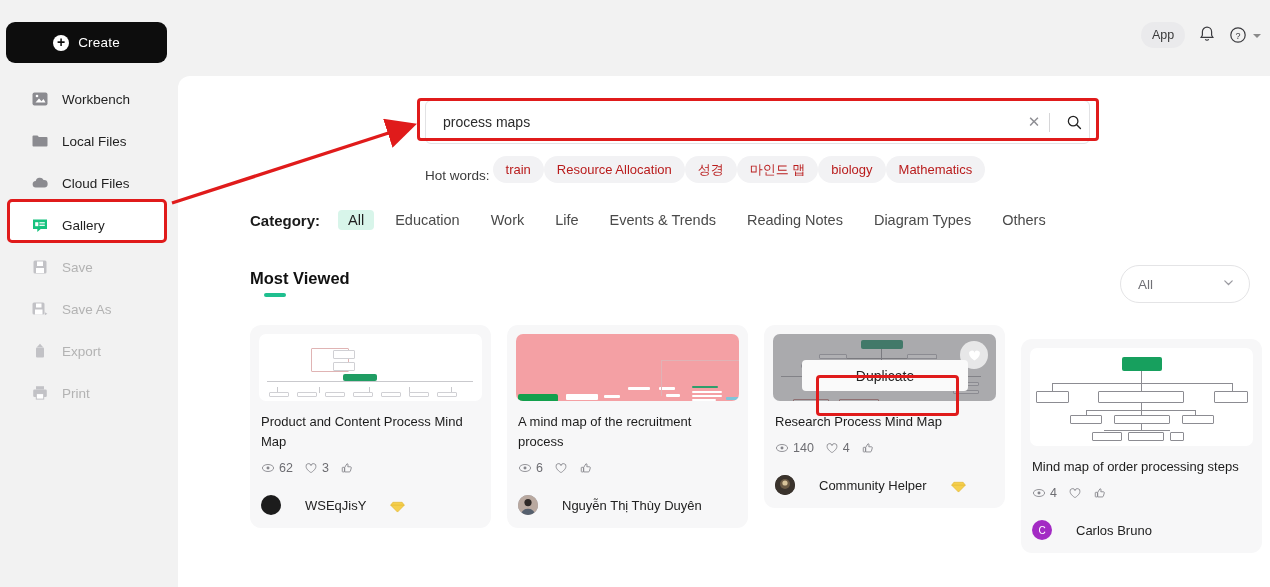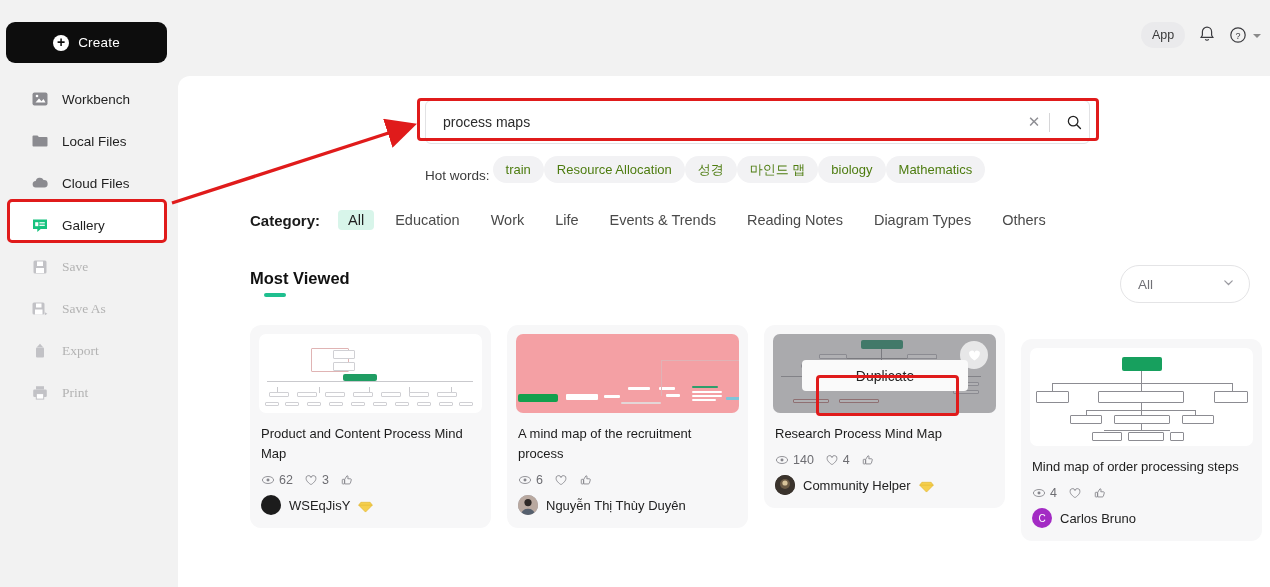--- a/index.html
+++ b/index.html
@@ -33,21 +33,21 @@
   .create-label { color: #fff; font-size: 13.5px; letter-spacing: .2px; }
 
   .nav { position: absolute; left: 0; top: 78px; width: 178px; }
   .nav-item {
     position: relative;
     height: 42px; display: flex; align-items: center;
     padding-left: 31px; gap: 13px; cursor: pointer;
   }
   .nav-item.disabled { cursor: default; }
   .nav-label { font-size: 13.5px; color: #1f1f1f; }
-  .nav-item.disabled .nav-label { color: #b3b3b3; font-family: Liberation Serif, serif; }
+  .nav-item.disabled .nav-label { color: #b3b3b3; }
   .nav-ico { width: 18px; height: 18px; flex: 0 0 18px; position: relative; }
 
   
   .panel {
     position: absolute; left: 178px; top: 76px;
     width: 1092px; height: 511px;
     background: #fff; border-radius: 12px 0 0 0;
   }
 
   
@@ -85,21 +85,21 @@
   }
   .sep { width: 1px; height: 19px; background: #d6d6d8; margin: 0 9px 0 4px; }
   .search-go { width: 30px; display: flex; align-items: center; justify-content: center; cursor: pointer; }
 
   
   .hot-row { position: absolute; left: 247px; top: 80px; display: flex; align-items: flex-end; }
   .hot-label { font-size: 13.5px; color: #3c3c3c; margin-right: 3px; }
   .chip {
     height: 27px; padding: 0 13px; border-radius: 14px;
     background: #f2f2f4; display: flex; align-items: center;
-    font-size: 13px; color: #4d7c0f; cursor: pointer; white-space: nowrap;
+    font-size: 13px; color: #b91c1c; cursor: pointer; white-space: nowrap;
   }
 
   
   .cat-row { position: absolute; left: 72px; top: 134px; display: flex; align-items: center; }
   .cat-title { font-size: 15px; font-weight: 700; color: #1a1a1a; margin-right: 18px; }
   .cat-item {
     font-size: 14.5px; color: #4a4a4a; padding: 2px 10px;
     border-radius: 4px; cursor: pointer; white-space: nowrap;
     margin-right: 11px;
   }
@@ -119,31 +119,31 @@
   .filter-val { font-size: 13.5px; color: #707076; }
 
   
   .grid { position: absolute; left: 72px; top: 249px; width: 1010px; }
   .card {
     position: absolute; width: 241px;
     background: #f7f7f8; border-radius: 11px; padding: 9px 9px 0 9px;
     overflow: hidden; cursor: pointer;
   }
   .thumb {
-    width: 223px; height: 79px; border-radius: 7px;
+    width: 223px; height: 67px; border-radius: 7px;
     position: relative; overflow: hidden;
   }
   .card-body { padding: 11px 2px 0 2px; }
   .card-title {
     font-size: 13px; line-height: 20px; color: #1c1c1c;
     font-weight: 400;
   }
   .stats { display: flex; align-items: center; gap: 11px; margin-top: 9px; }
   .stat { display: flex; align-items: center; gap: 4px; font-size: 12.5px; color: #6d6d72; }
-  .author { display: flex; align-items: center; gap: 8px; margin-top: 8px; padding-bottom: 13px; }
+  .author { display: flex; align-items: center; gap: 24px; margin-top: 20px; padding-bottom: 13px; }
   .avatar {
     width: 20px; height: 20px; border-radius: 50%; flex: 0 0 20px;
     display: flex; align-items: center; justify-content: center;
     font-size: 10px; color: #fff; overflow: hidden;
   }
   .author-name { font-size: 13px; color: #222; white-space: nowrap; }
   .gem { width: 15px; height: 12px; flex: 0 0 15px; }
 
   
   .mini { position: absolute; inset: 0; }

